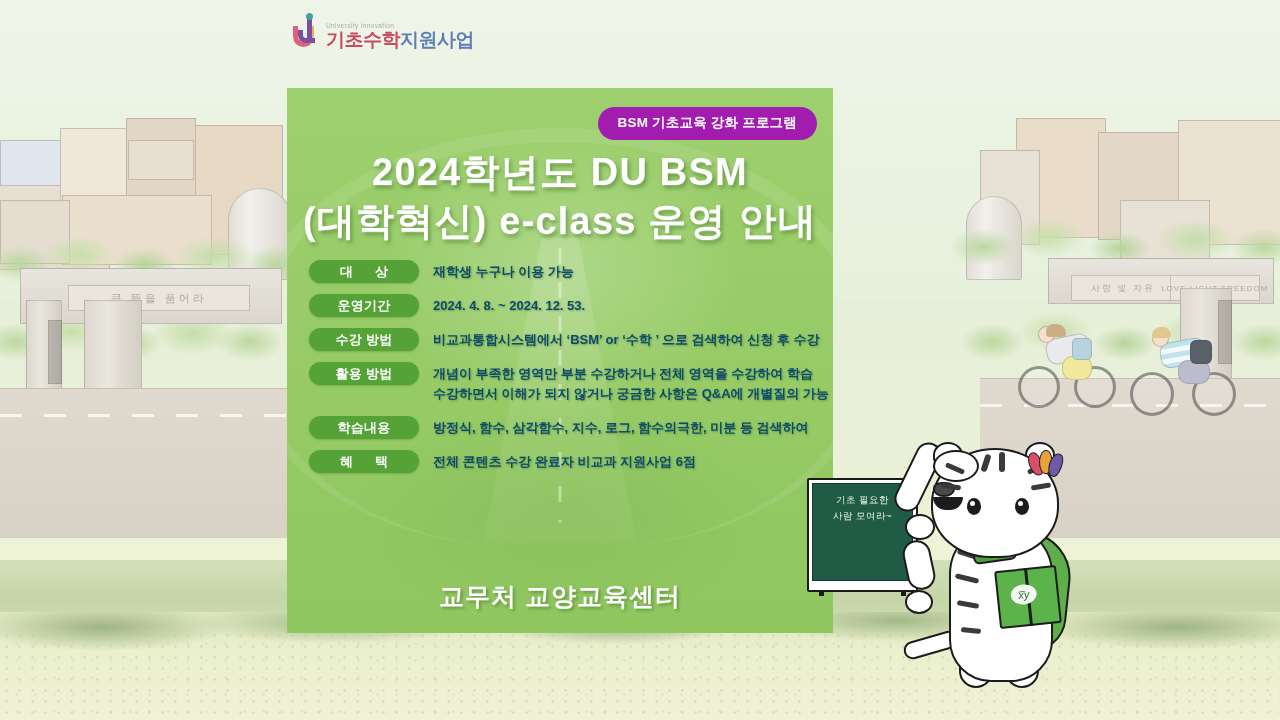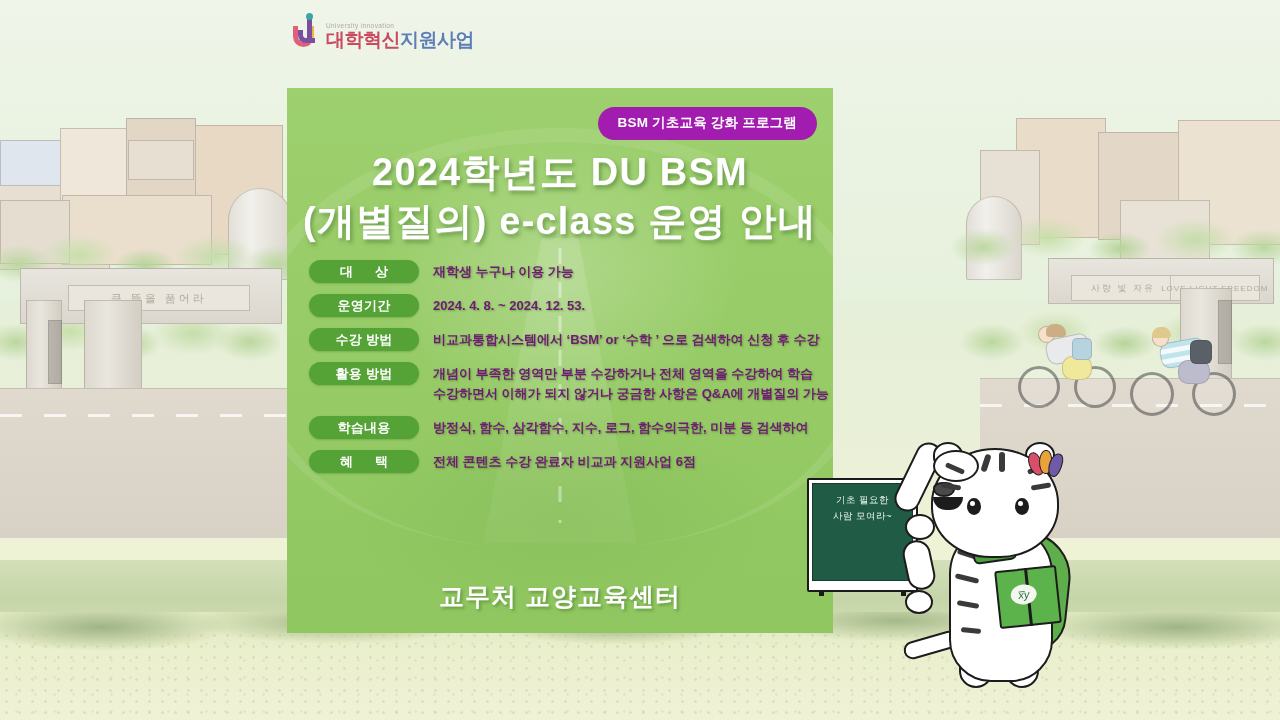--- a/index.html
+++ b/index.html
@@ -175,21 +175,21 @@
     display:flex; align-items:center; justify-content:center;
     letter-spacing:.3px;
     box-shadow:0 1px 2px rgba(60,110,35,.3);
     white-space:nowrap;
   }
   .pill.spaced { letter-spacing:0; }
   .pill.spaced span { display:inline-block; }
   .pill-gap { width:22px; display:inline-block; }
   .rowtext {
     margin-left:14px;
-    color:#701a75;
+    color:#0c4a6e;
     font-size:13px;
     font-weight:bold;
     line-height:1.55;
     text-shadow:1px 1px 2px rgba(70,120,40,.5);
     padding-top:2px;
     white-space:nowrap;
   }
 
   .footer {
     position:absolute; left:0; right:0; top:466px;
@@ -409,35 +409,35 @@
 </div>
 
 <div id="logo">
   <div class="logo-mark">
     <div class="lm-u"></div>
     <div class="lm-j"></div>
     <div class="lm-dot"></div>
   </div>
   <div class="logo-text">
     <div class="logo-en">University innovation</div>
-    <div class="logo-kr"><span class="a">대학혁신</span><span class="b">지원사업</span></div>
+    <div class="logo-kr"><span class="a">기초수학</span><span class="b">지원사업</span></div>
   </div>
 </div>
 
 <div id="panel">
   <div class="panel-tex" style="position:absolute;"></div>
   <div class="panel-arc" style="position:absolute;"></div>
   <div class="panel-road" style="position:absolute;"></div>
   <div class="panel-dash" style="position:absolute;"></div>
 
   <div class="badge" style="position:absolute;">BSM 기초교육 강화 프로그램</div>
 
   <div class="title" style="position:absolute;">
     <div>2024학년도 DU BSM</div>
-    <div>(개별질의) e-class 운영 안내</div>
+    <div>(대학혁신) e-class 운영 안내</div>
   </div>
 
   <div class="rows" style="position:absolute;">
 
     <div class="row">
       <div class="pill spaced">
         <span>대</span>
         <span class="pill-gap"></span>
         <span>상</span>
       </div>

